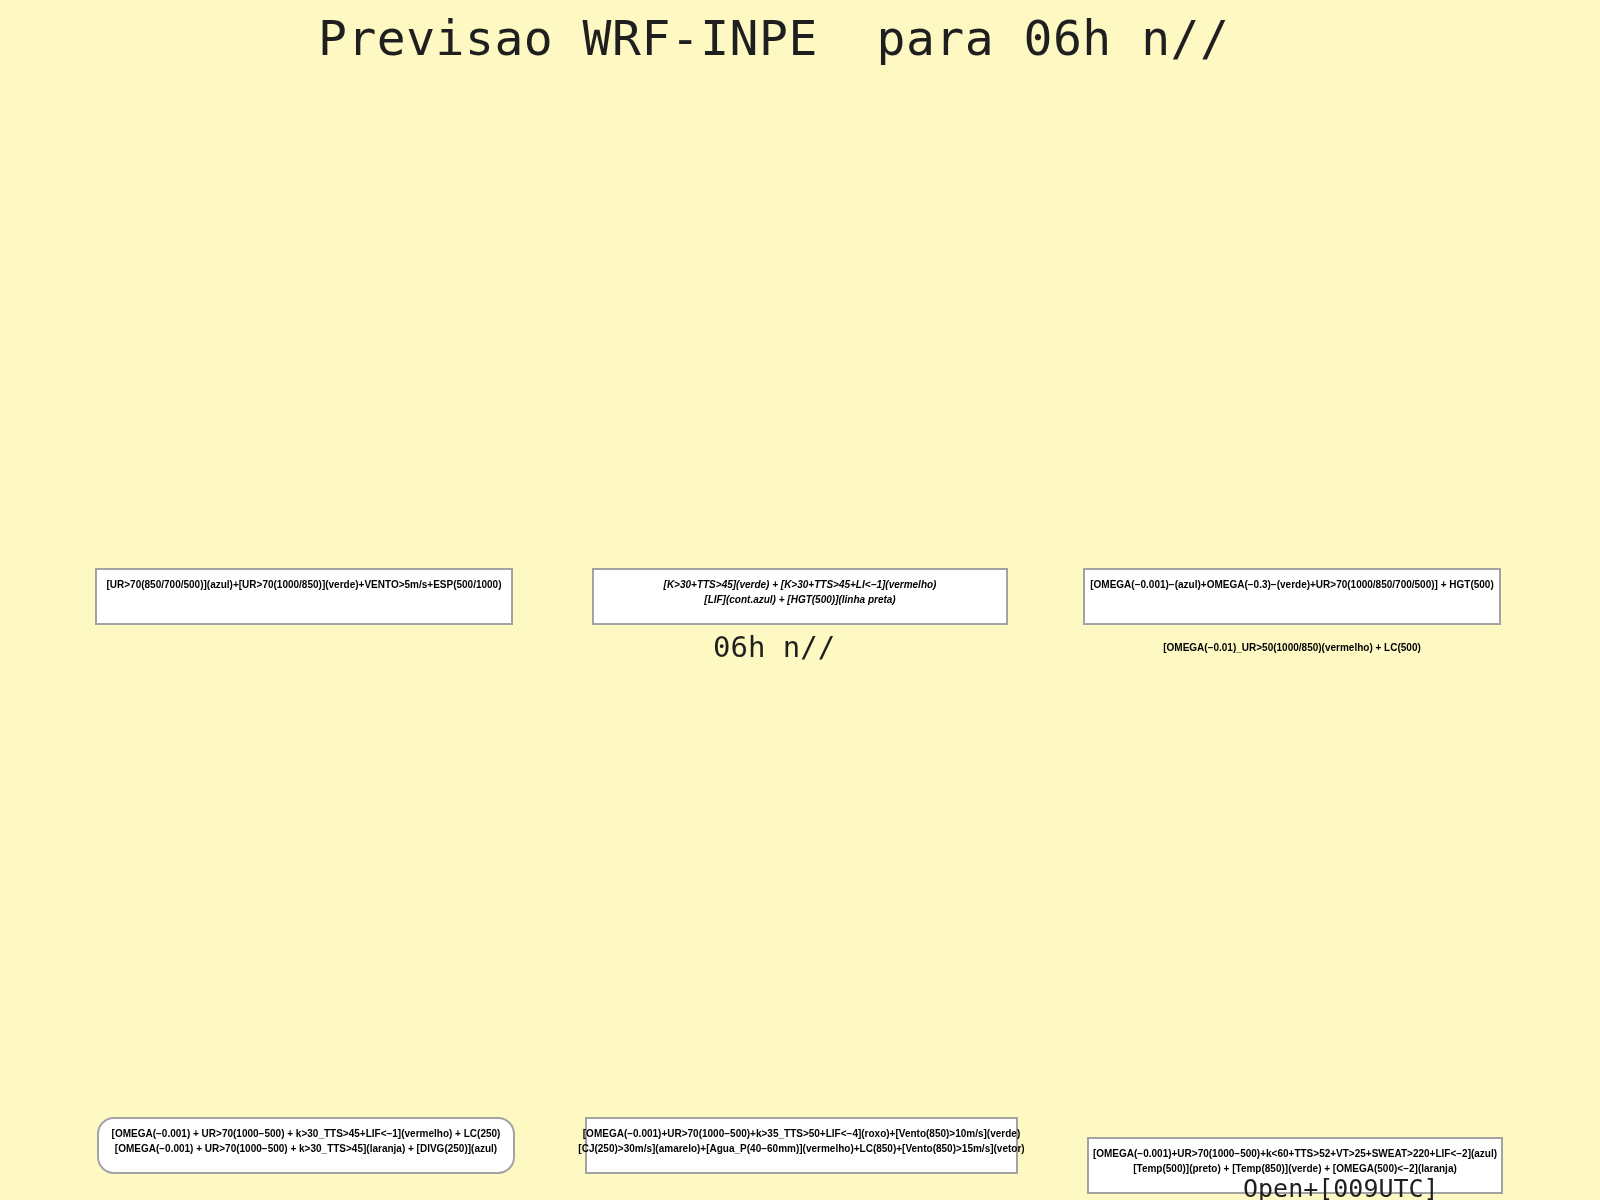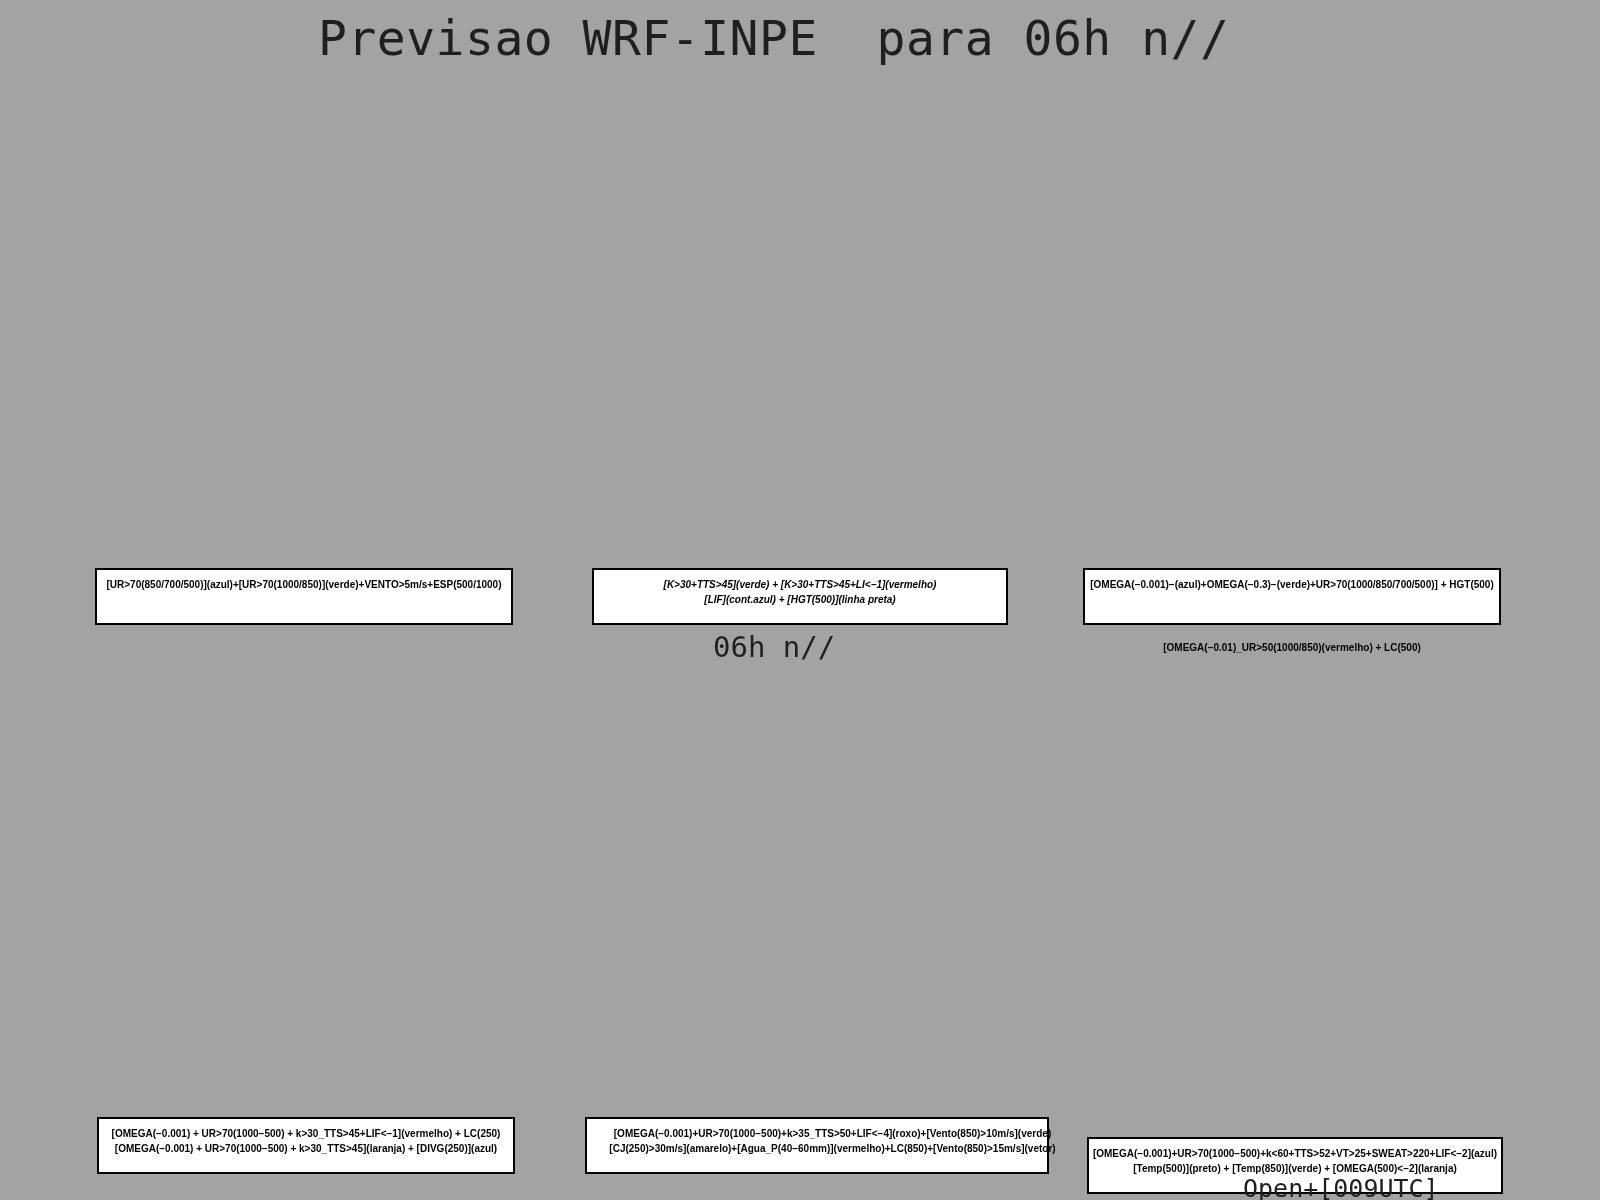--- a/index.html
+++ b/index.html
@@ -4,21 +4,21 @@
 <style>
   html, body {
     margin: 0;
     padding: 0;
     background: #ffffff;
   }
   #canvas {
     position: relative;
     width: 1600px;
     height: 1200px;
-    background: #a3a3a3;
+    background: #fef9c3;
     overflow: hidden;
     font-family: "Liberation Sans", sans-serif;
   }
   .big-text {
     position: absolute;
     font-family: "DejaVu Sans Mono", monospace;
     color: #1f1f1f;
     font-weight: normal;
     white-space: pre;
   }
@@ -35,21 +35,21 @@
     text-align: right;
   }
   .footer-label {
     left: 1243px;
     top: 1174px;
     font-size: 25px;
   }
   .caption-box {
     position: absolute;
     height: 46px;
-    border: 2px solid #000000;
+    border: 2px solid #a3a3a3;
     background: #ffffff;
     display: flex;
     flex-direction: column;
     align-items: center;
     justify-content: flex-start;
     padding-top: 7px;
     box-sizing: content-box;
   }
   .caption-line {
     font-family: "Liberation Sans", sans-serif;
@@ -57,22 +57,22 @@
     font-size: 10px;
     line-height: 15px;
     color: #000000;
     white-space: nowrap;
     text-align: center;
     letter-spacing: 0px;
   }
   .box-top-left     { left: 95px;   top: 568px; width: 414px; }
   .box-top-center   { left: 592px;  top: 568px; width: 412px; font-style: italic; }
   .box-top-right    { left: 1083px; top: 568px; width: 414px; gap: 48px; }
-  .box-bottom-left  { left: 97px;   top: 1117px; width: 414px; }
-  .box-bottom-center{ left: 585px;  top: 1117px; width: 429px; padding-left: 31px; }
+  .box-bottom-left  { left: 97px;   top: 1117px; width: 414px; border-radius: 17px; }
+  .box-bottom-center{ left: 585px;  top: 1117px; width: 429px; }
   .box-bottom-right { left: 1087px; top: 1117px; width: 412px; margin-top: 20px; }
 </style>
 </head>
 <body>
 
 <div id="canvas">
 
   <div class="big-text page-title">Previsao WRF-INPE  para 06h n//</div>
 
   <div class="caption-box box-top-left">

